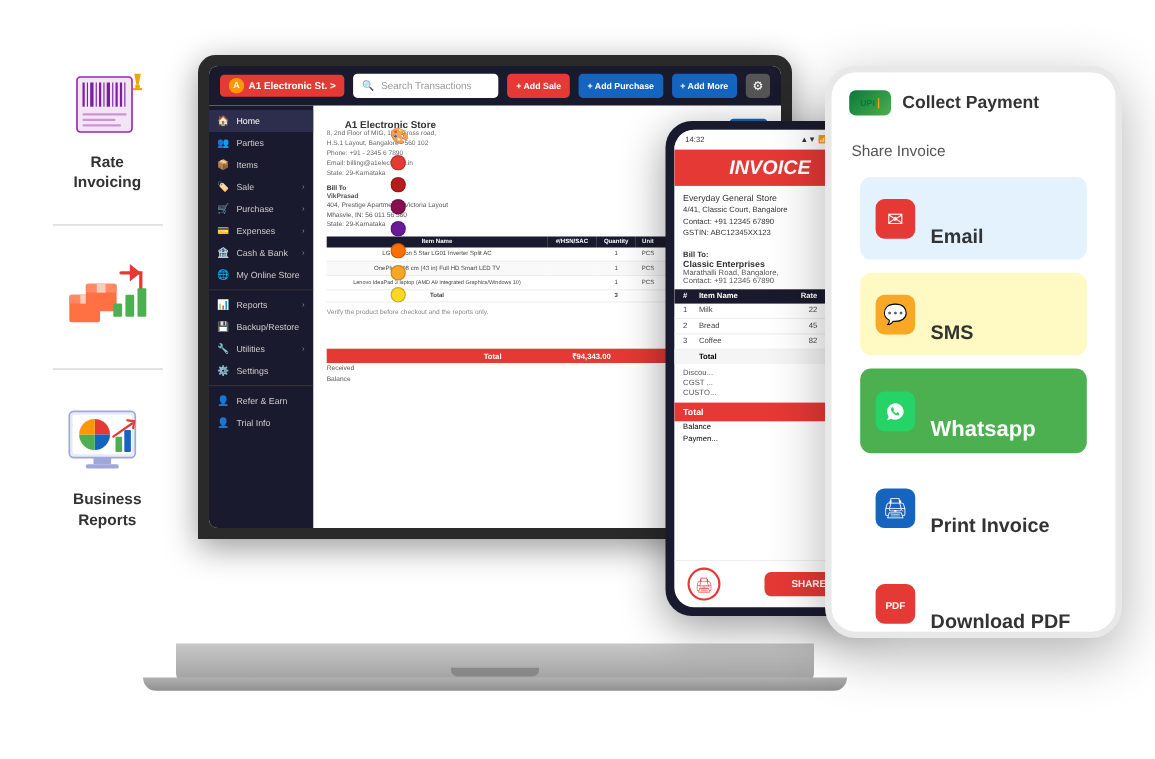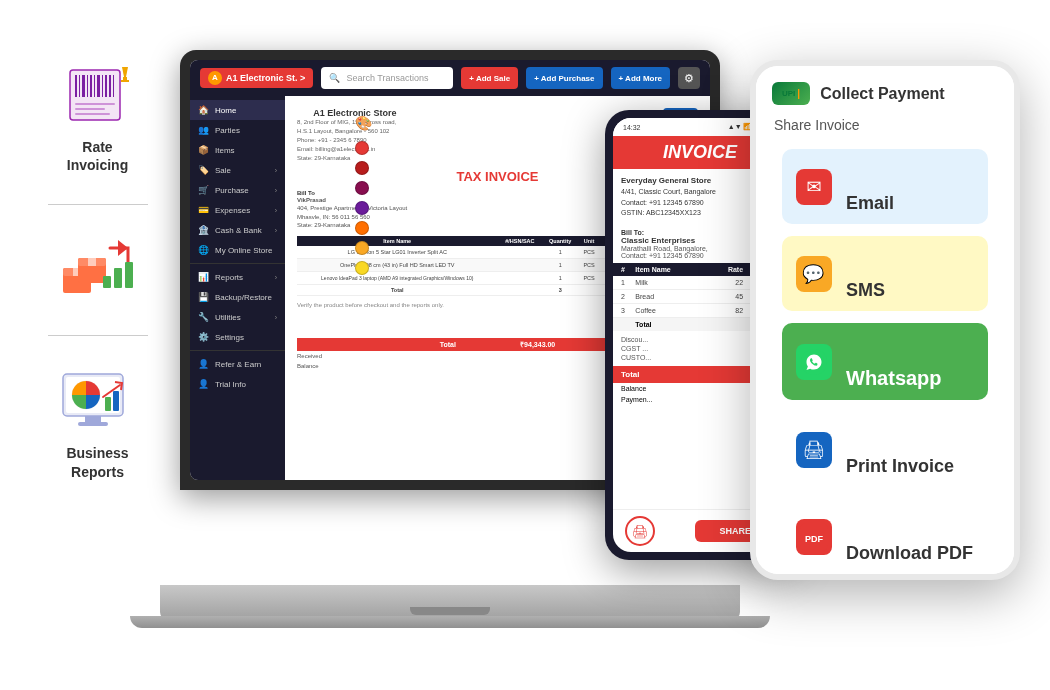--- a/index.html
+++ b/index.html
@@ -424,21 +424,21 @@
     }
 
     .phone-store-info {
       padding: 6px 8px;
       font-size: 7px;
       color: #333;
       line-height: 1.5;
     }
 
     .phone-store-name {
-      font-weight: 700;
+      font-weight: 400;
       font-size: 8px;
     }
 
     .phone-bill-to {
       padding: 4px 8px;
       font-size: 7px;
     }
 
     .phone-bill-label {
       font-weight: 700;
@@ -564,21 +564,21 @@
 
     .share-header {
       background: white;
       padding: 16px 16px 8px;
     }
 
     .upi-collect-row {
       display: flex;
       align-items: center;
       gap: 10px;
-      margin-bottom: 12px;
+      margin-bottom: 24px;
     }
 
     .upi-logo {
       background: linear-gradient(135deg, #097939, #4caf50);
       color: white;
       font-size: 10px;
       font-weight: 900;
       padding: 6px 10px;
       border-radius: 6px;
       display: flex;
@@ -867,21 +867,20 @@
                 <span>8, 2nd Floor of MIG, 15th Cross road,</span><br>
                 <span>H.S.1 Layout, Bangalore - 560 102</span><br>
                 <span>Phone: +91 - 2345 6 7890</span><br>
                 <span>Email: billing@a1electronic.in</span><br>
                 <span>State: 29-Karnataka</span>
               </div>
             </div>
             <div class="invoice-logo">A</div>
           </div>
 
-          <div class="tax-invoice-title">TAX INVOICE</div>
 
           <div class="invoice-bill-row">
             <div>
               <div class="bill-label">Bill To</div>
               <div class="bill-value">
                 <strong>VikPrasad</strong><br>
                 <span>404, Prestige Apartments, Victoria Layout</span><br>
                 <span>Mhasvle, IN: 56 011 56 560</span><br>
                 <span>State: 29-Karnataka</span>
               </div>

